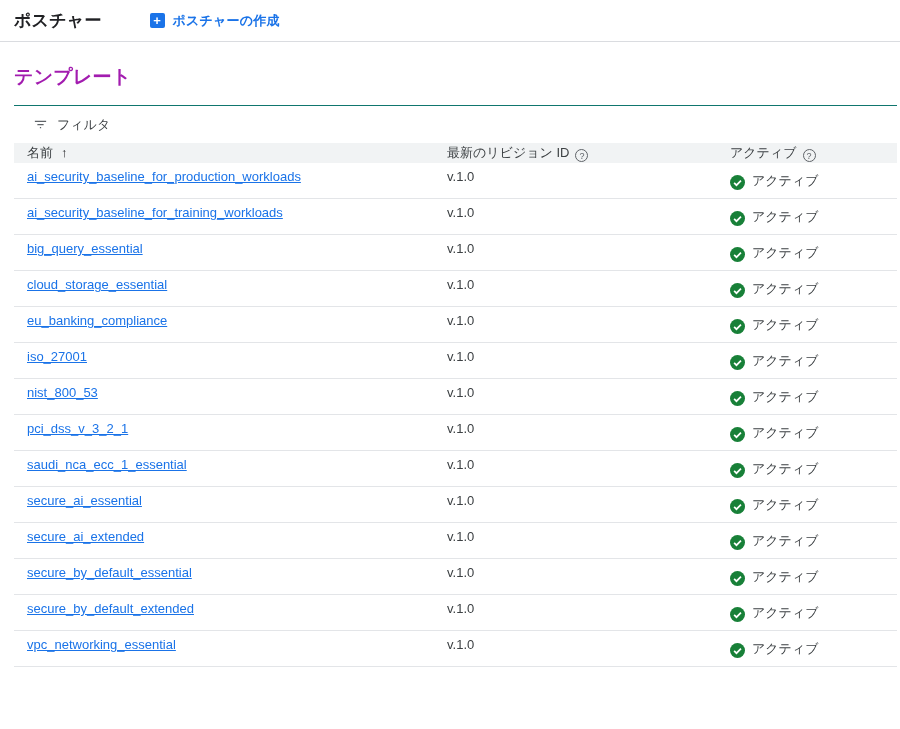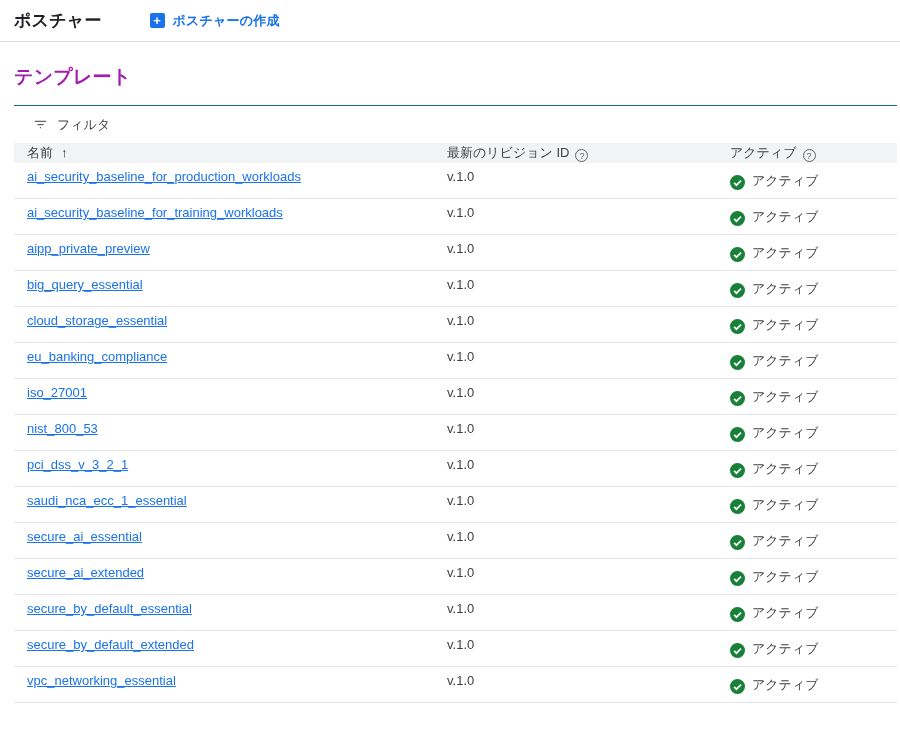--- a/index.html
+++ b/index.html
@@ -191,33 +191,20 @@
       <span class="status-cell">
         <svg class="check-icon" viewBox="0 0 16 16">
           <circle cx="8" cy="8" r="8" fill="#188038"></circle>
           <polyline points="4.4,8.4 6.9,10.9 11.7,6.1" fill="none" stroke="#ffffff" stroke-width="1.8"></polyline>
         </svg>
         <span>アクティブ</span>
       </span>
     </td>
   </tr>
 
-  <tr>
-    <td><a>aipp_private_preview</a></td>
-    <td>v.1.0</td>
-    <td>
-      <span class="status-cell">
-        <svg class="check-icon" viewBox="0 0 16 16">
-          <circle cx="8" cy="8" r="8" fill="#188038"></circle>
-          <polyline points="4.4,8.4 6.9,10.9 11.7,6.1" fill="none" stroke="#ffffff" stroke-width="1.8"></polyline>
-        </svg>
-        <span>アクティブ</span>
-      </span>
-    </td>
-  </tr>
 
   <tr>
     <td><a>big_query_essential</a></td>
     <td>v.1.0</td>
     <td>
       <span class="status-cell">
         <svg class="check-icon" viewBox="0 0 16 16">
           <circle cx="8" cy="8" r="8" fill="#188038"></circle>
           <polyline points="4.4,8.4 6.9,10.9 11.7,6.1" fill="none" stroke="#ffffff" stroke-width="1.8"></polyline>
         </svg>

